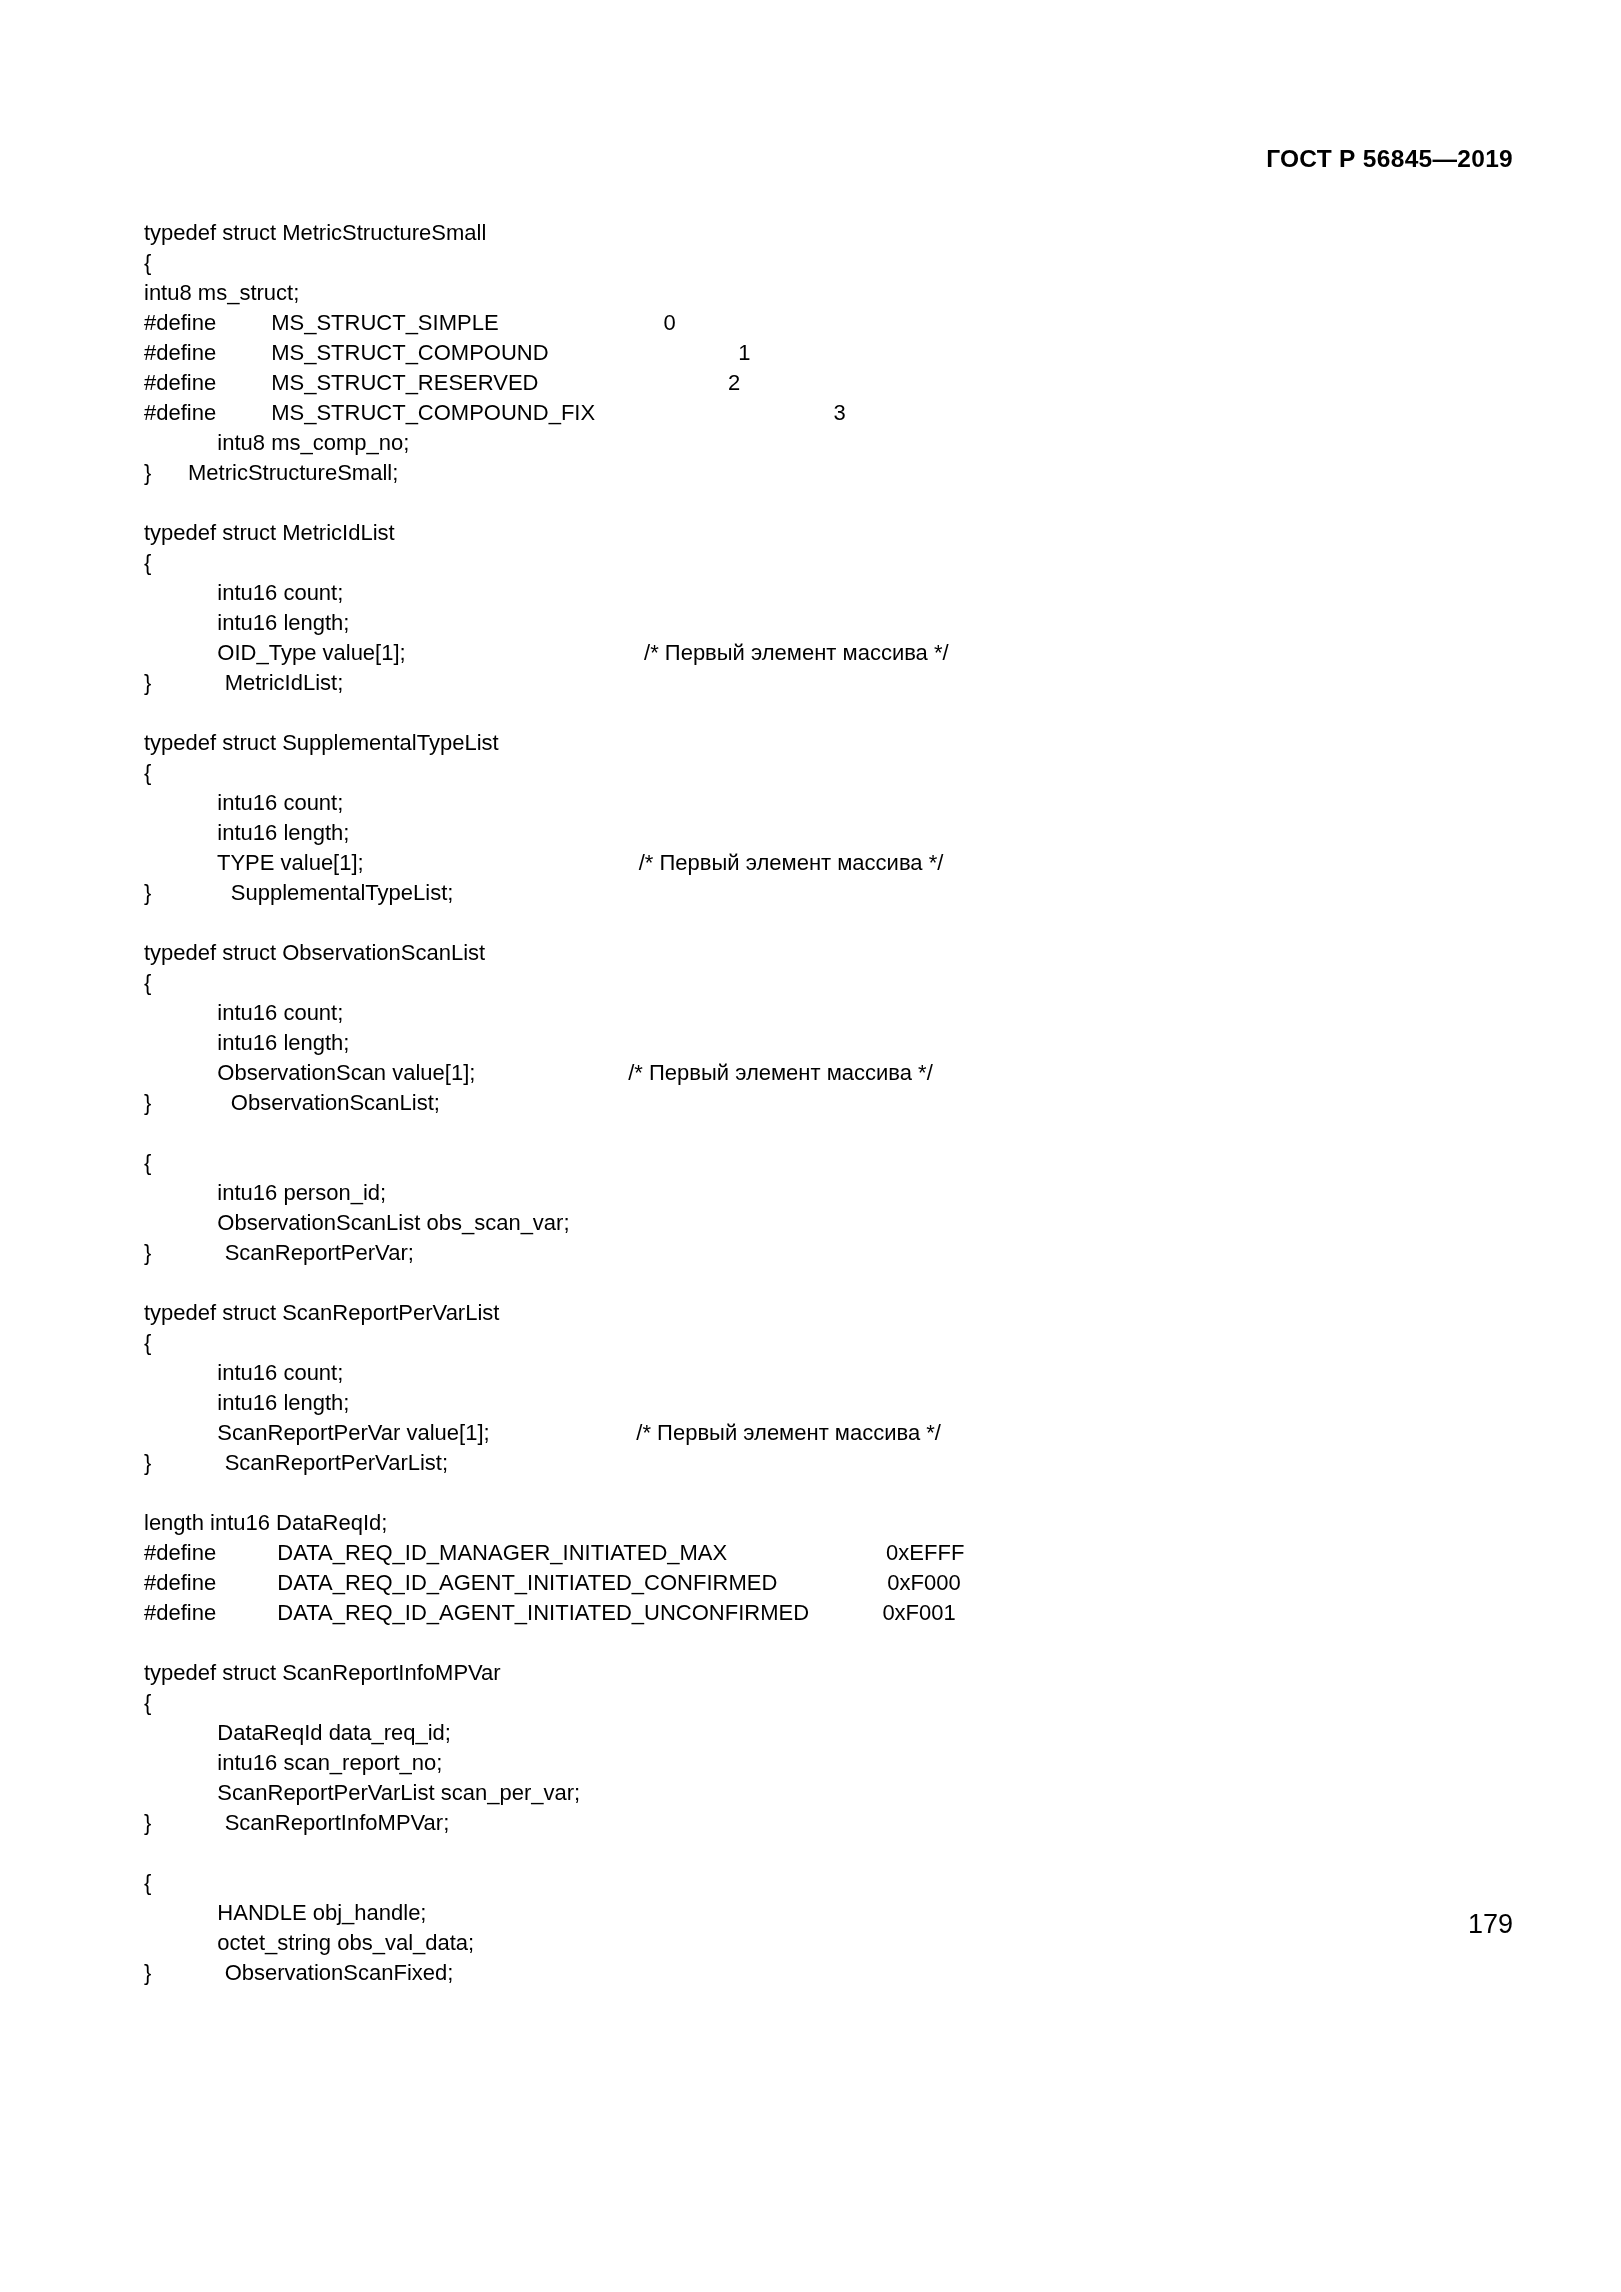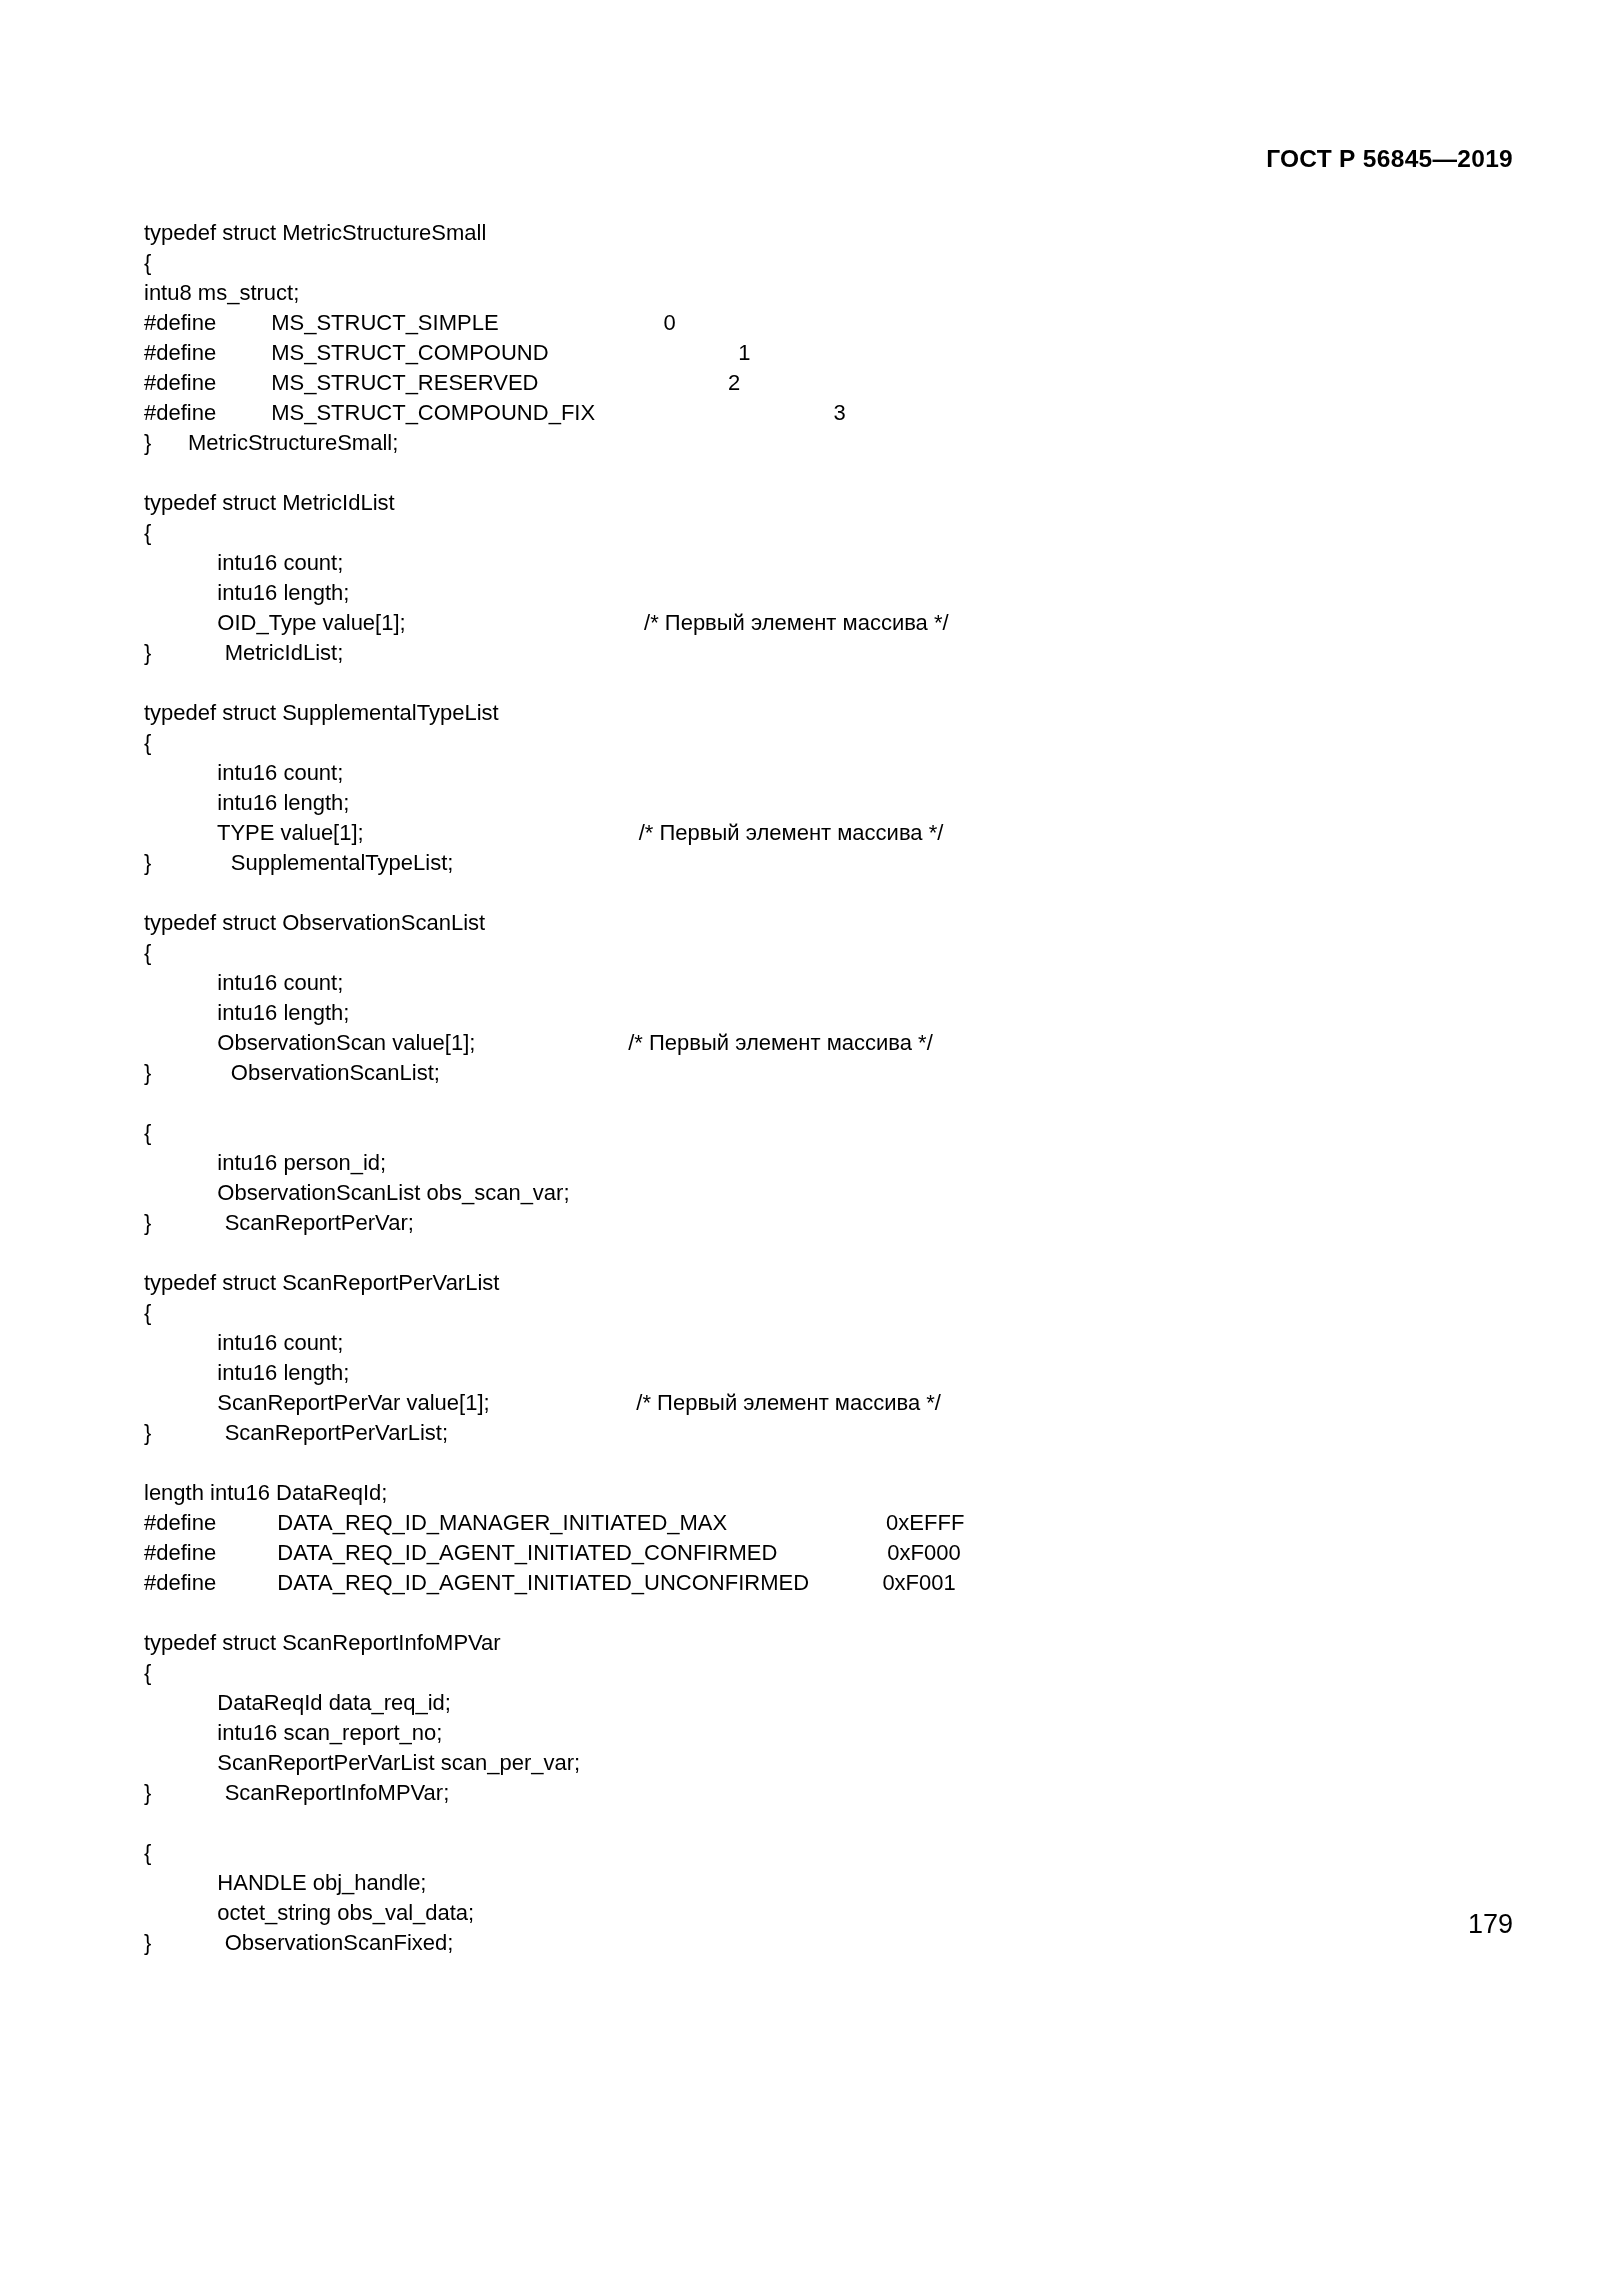--- a/index.html
+++ b/index.html
@@ -63,20 +63,21 @@
 
   <div class="content">
     <div class="code-block" id="code-block">
         <span class="code-line">typedef struct MetricStructureSmall</span>
         <span class="code-line">{</span>
         <span class="code-line">intu8 ms_struct;</span>
         <span class="code-line">#define         MS_STRUCT_SIMPLE                           0</span>
         <span class="code-line">#define         MS_STRUCT_COMPOUND                               1</span>
         <span class="code-line">#define         MS_STRUCT_RESERVED                               2</span>
         <span class="code-line">#define         MS_STRUCT_COMPOUND_FIX                                       3</span>
+        <span class="code-line">            intu8 ms_comp_no;</span>
         <span class="code-line">}      MetricStructureSmall;</span>
         <span class="code-line">&nbsp;</span>
         <span class="code-line">typedef struct MetricIdList</span>
         <span class="code-line">{</span>
         <span class="code-line">            intu16 count;</span>
         <span class="code-line">            intu16 length;</span>
         <span class="code-line">            OID_Type value[1];                                       /* Первый элемент массива */</span>
         <span class="code-line">}            MetricIdList;</span>
         <span class="code-line">&nbsp;</span>
         <span class="code-line">typedef struct SupplementalTypeList</span>

